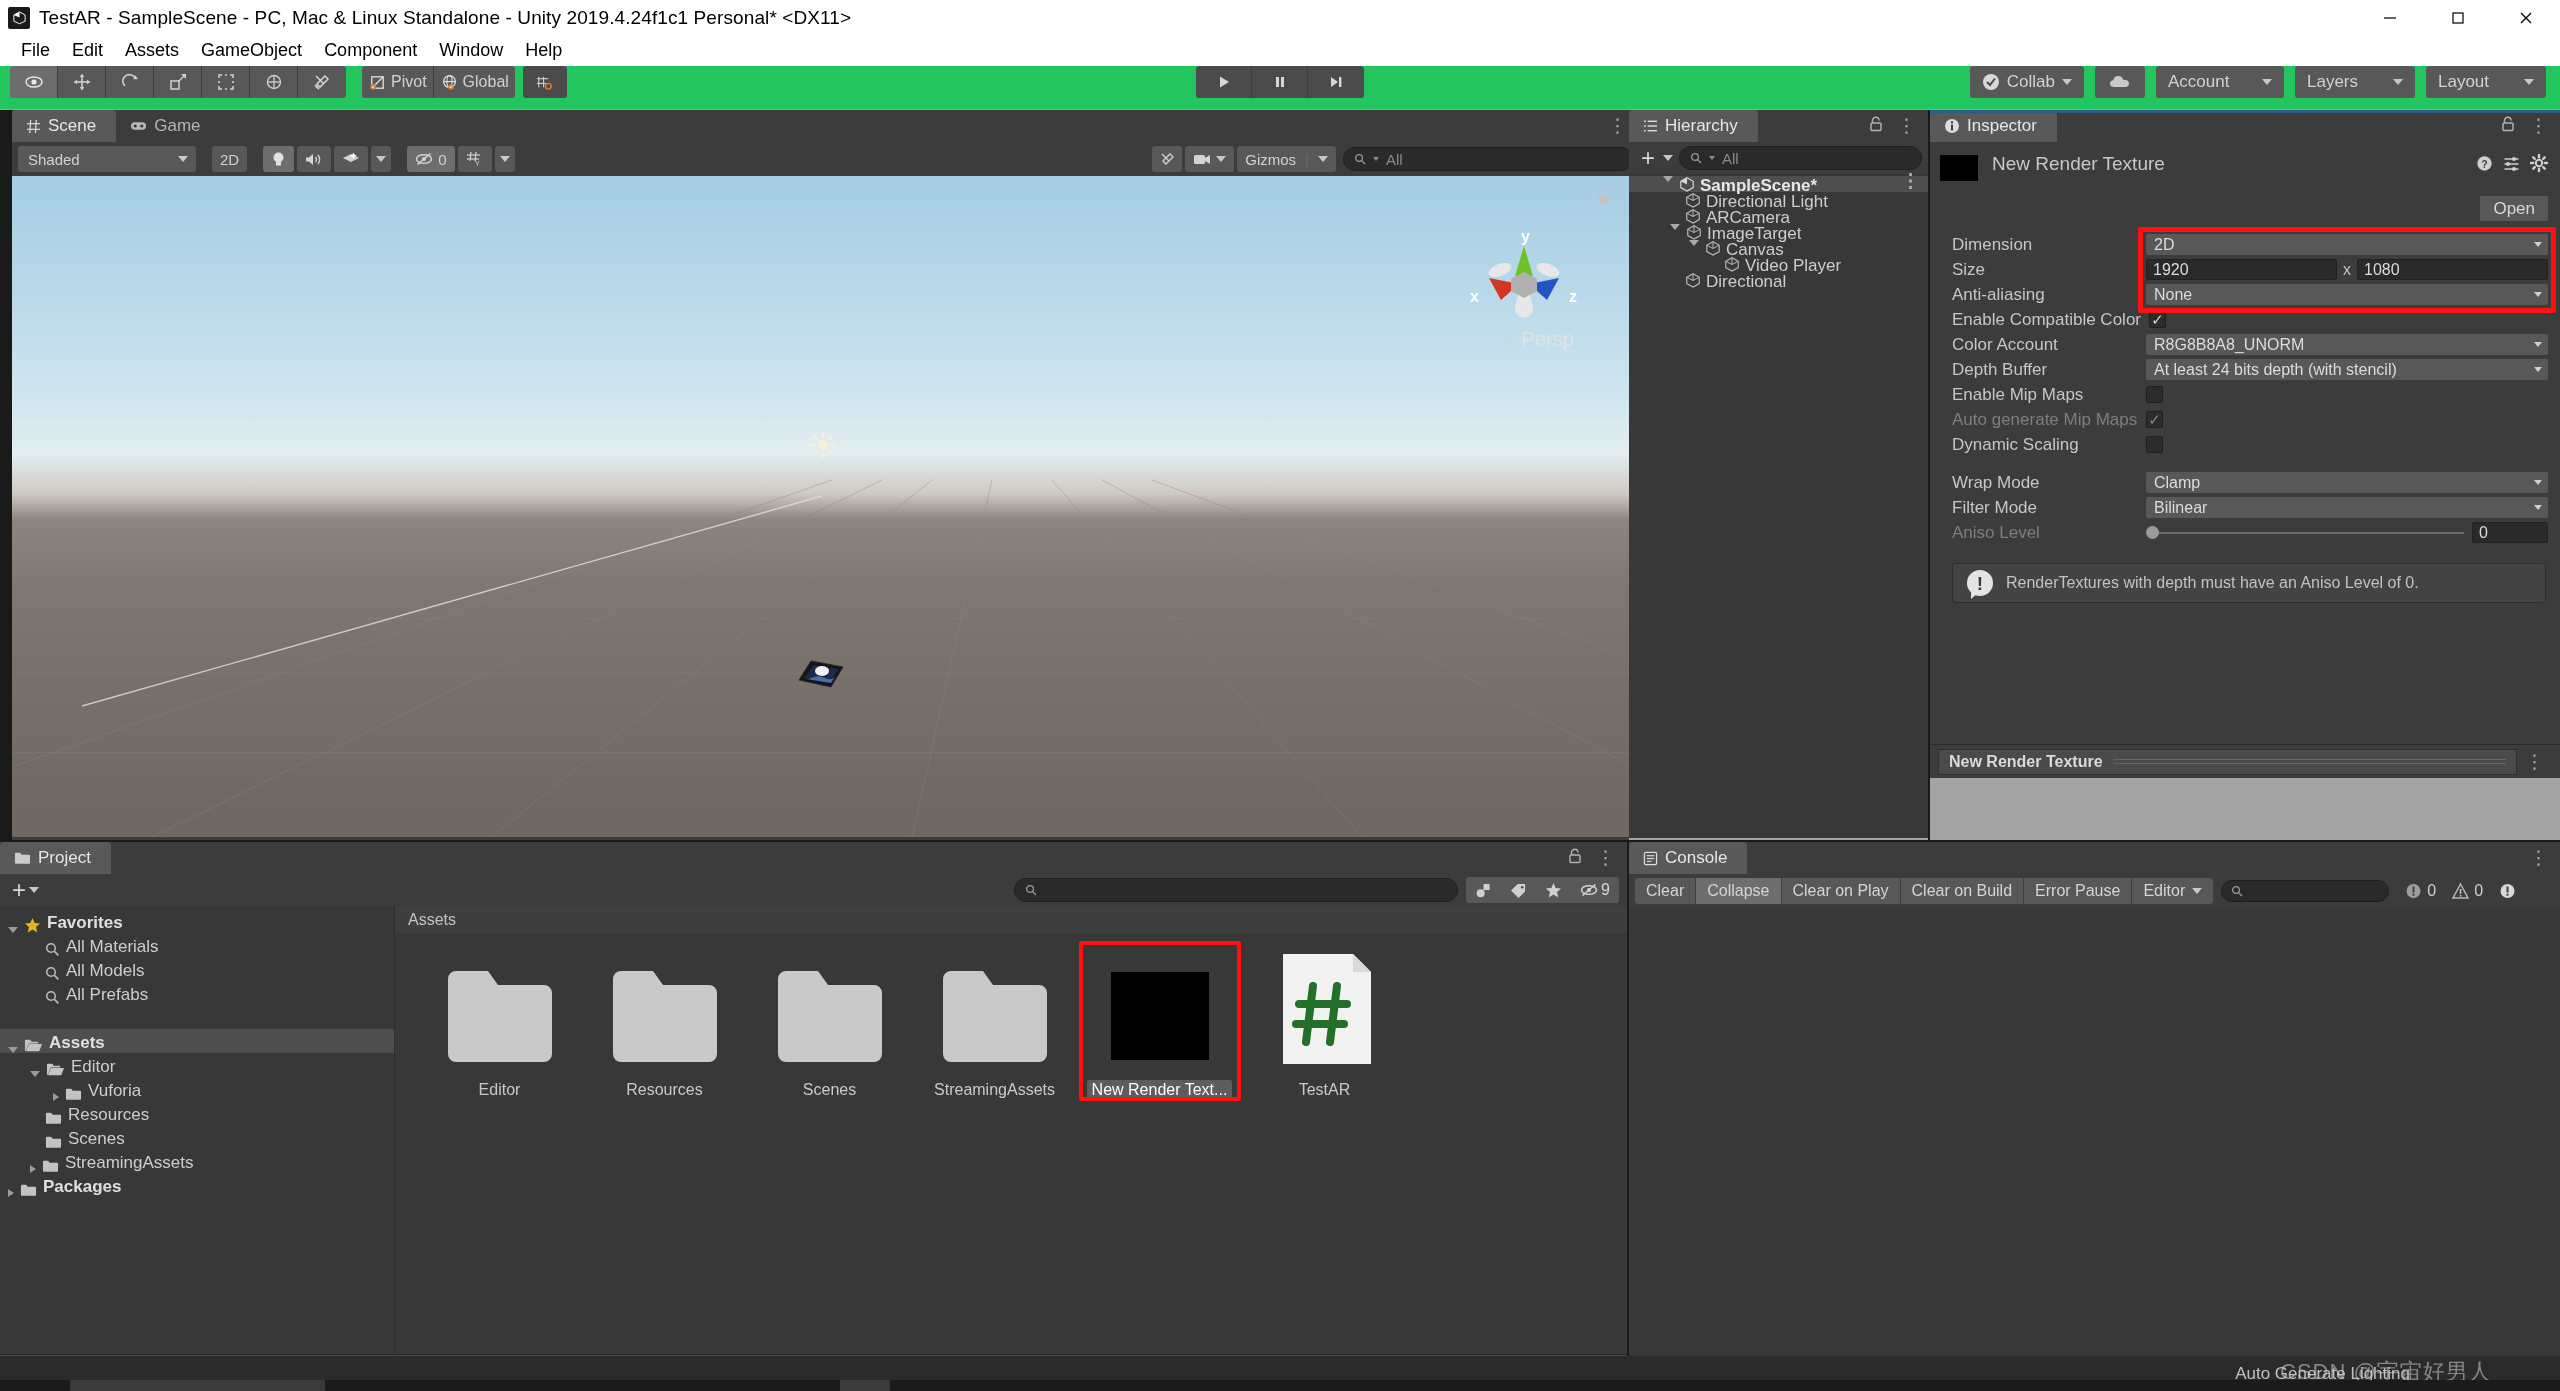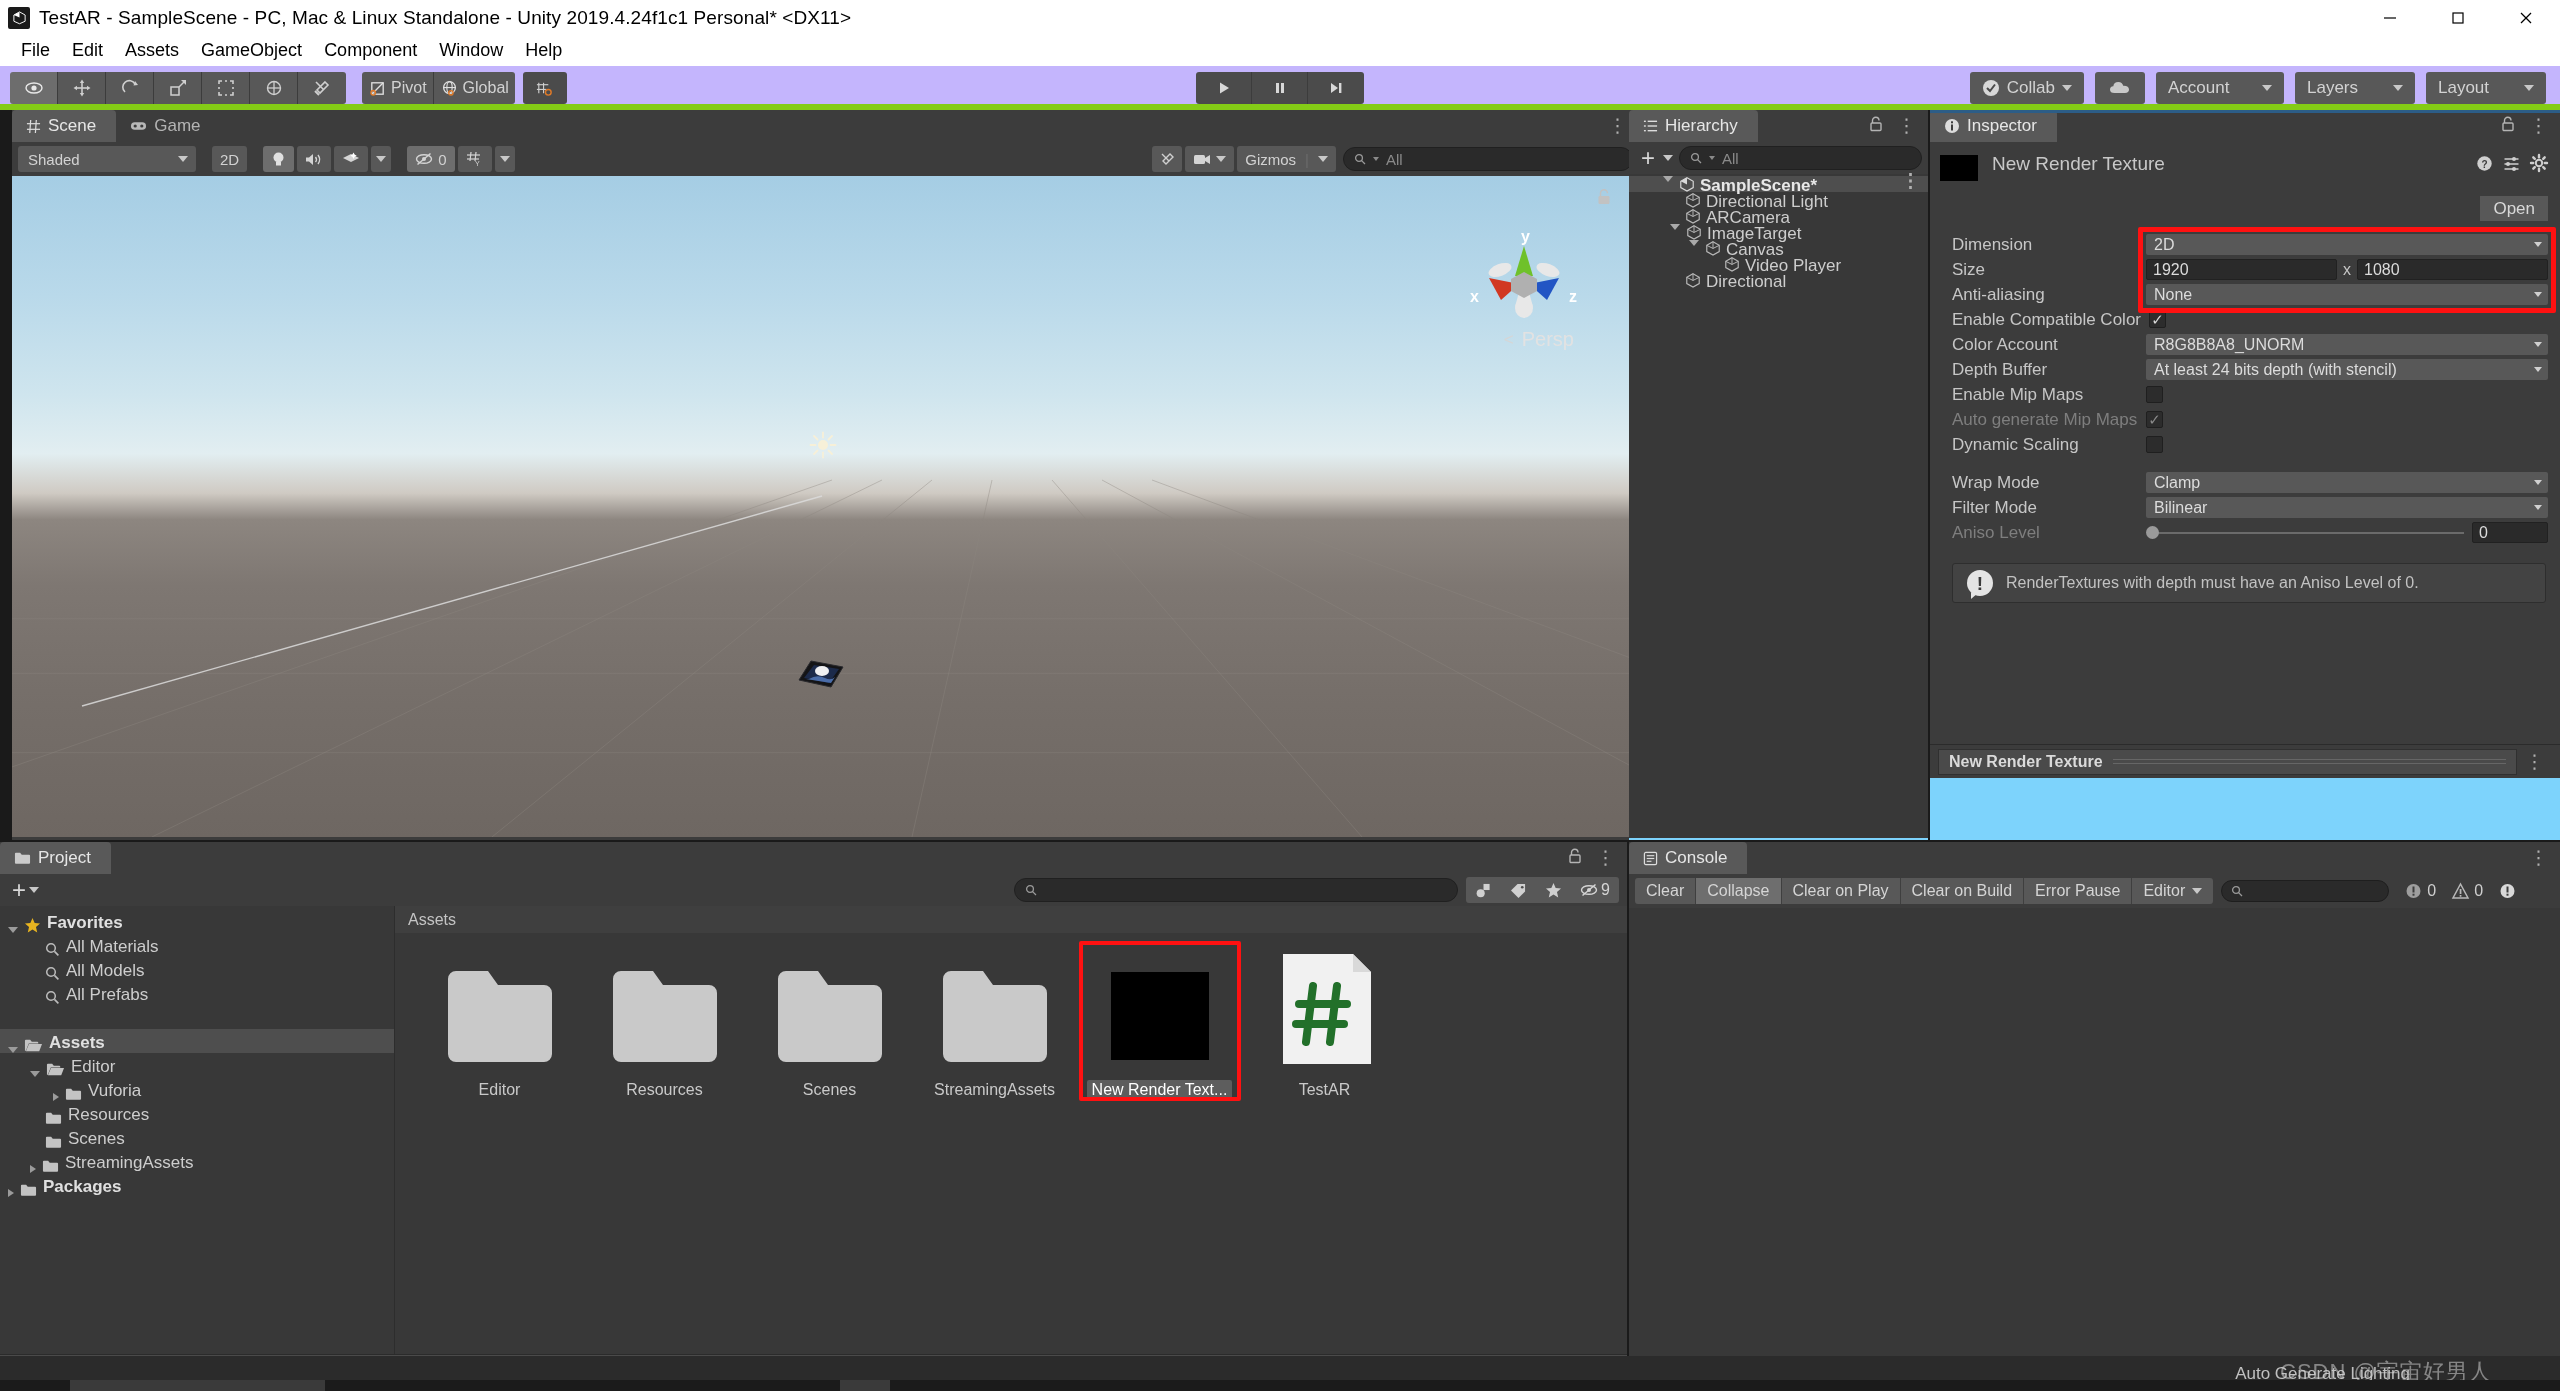--- a/index.html
+++ b/index.html
@@ -33,22 +33,22 @@
   
   .menubar {
     position: absolute; left: 0; top: 35px; width: 2560px; height: 31px;
     background: #ffffff; display: flex; align-items: center; padding-left: 10px;
   }
   .menu-item { font-size: 18px; color: #000; padding: 3px 11px; cursor: default; }
 
   
   .toolbar {
     position: absolute; left: 0; top: 66px; width: 2560px; height: 44px;
-    background: #c4b5fd; border-bottom: 6px solid #84cc16;
-    display: flex; align-items: flex-end;
+    background: #22c55e; border-bottom: 1px solid #84cc16;
+    display: flex; align-items: flex-start;
   }
   .tb-group { display: flex; align-items: center; margin-left: 10px; }
   .tb-btn {
     height: 32px; min-width: 48px; background: #585858;
     border-right: 1px solid #3c3c3c;
     display: flex; align-items: center; justify-content: center;
     color: #d6d6d6; font-size: 16px; padding: 0 6px;
   }
   .tb-btn.first { border-radius: 3px 0 0 3px; }
   .tb-btn.last { border-right: none; border-radius: 0 3px 3px 0; }
@@ -73,21 +73,21 @@
   .tb-right { margin-left: auto; display: flex; align-items: center; margin-right: 14px; }
   .tb-rbtn {
     height: 32px; background: #585858; border-radius: 3px; margin-left: 11px;
     display: flex; align-items: center; padding: 0 12px;
     color: #d2d2d2; font-size: 17px; gap: 7px;
   }
   .caret { width: 0; height: 0; border-left: 5px solid transparent; border-right: 5px solid transparent;
            border-top: 6px solid #c8c8c8; }
 
   
-  .panel { position: absolute; background: #7dd3fc; }
+  .panel { position: absolute; background: #a3a3a3; }
   .panel-tabs {
     height: 32px; background: #3c3c3c; display: flex; align-items: center;
     position: relative;
   }
   .ptab {
     height: 32px; display: flex; align-items: center; gap: 7px;
     padding: 0 20px 0 14px; font-size: 17px; color: #b4b4b4;
     background: transparent;
   }
   .ptab.active { background: #595959; color: #e6e6e6; border-radius: 4px 4px 0 0; }

